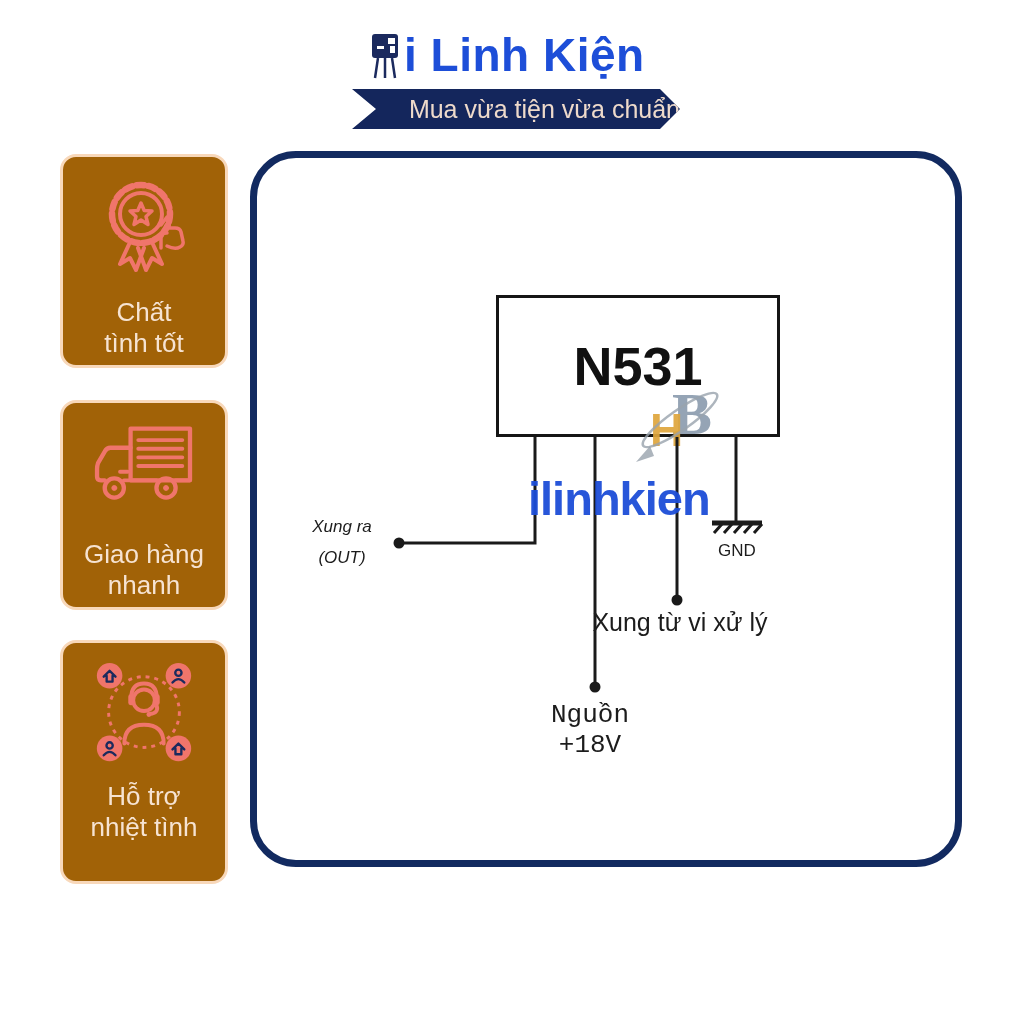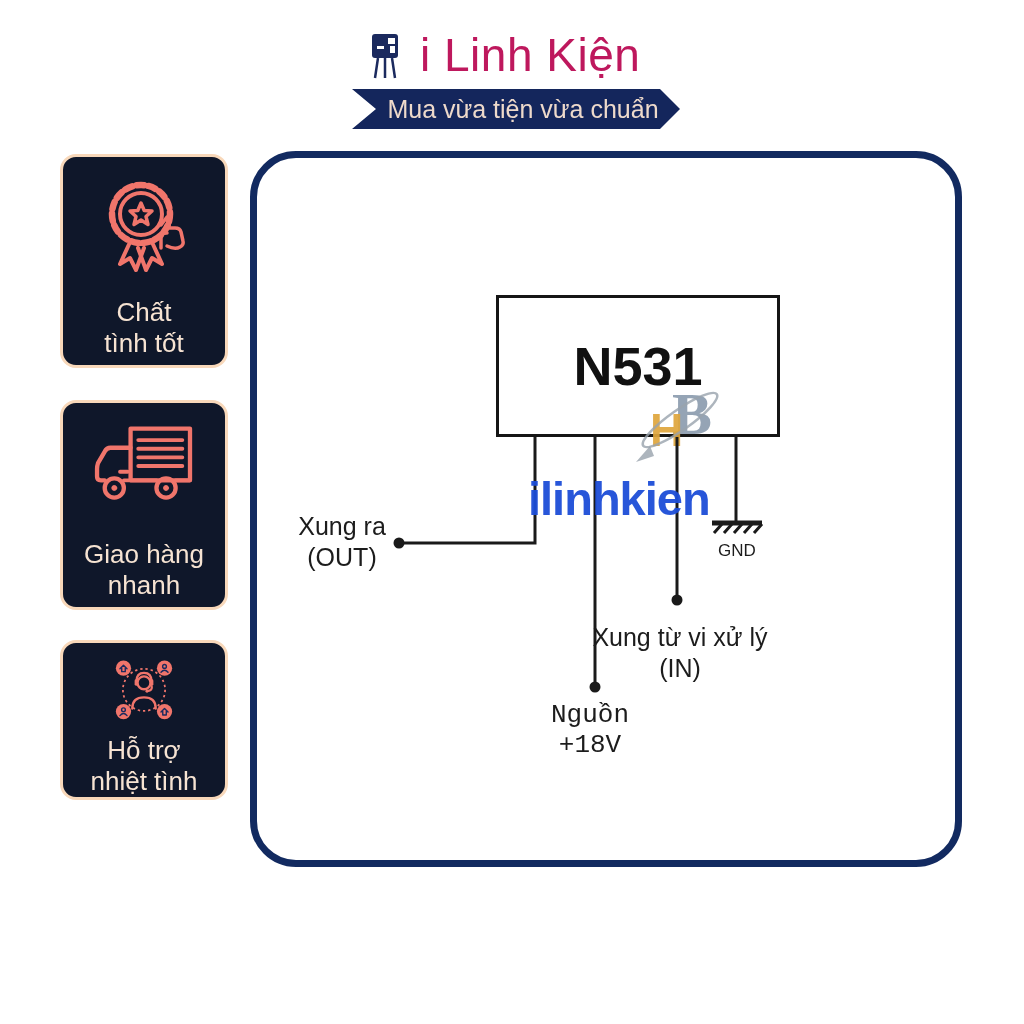--- a/index.html
+++ b/index.html
@@ -1,52 +1,52 @@
 <!DOCTYPE html>
 <html><head>
 <meta charset="utf-8">
 <style>
   html,body{margin:0;padding:0;background:#fff;}
   .stage{position:relative;width:1024px;height:1024px;background:#fff;overflow:hidden;
          font-family:"Liberation Sans",sans-serif;}
 
   
   .brand-icon{position:absolute;left:370px;top:32px;width:32px;height:48px;}
-  .brand-text{position:absolute;left:420px;top:28px;font-size:46px;font-weight:normal;
-              color:#be185d;letter-spacing:0.5px;white-space:nowrap;}
+  .brand-text{position:absolute;left:404px;top:28px;font-size:46px;font-weight:bold;
+              color:#1d4ed8;letter-spacing:0.5px;white-space:nowrap;}
   .banner{position:absolute;left:352px;top:89px;width:328px;height:40px;background:#14265c;
           clip-path:polygon(0 0, calc(100% - 20px) 0, 100% 50%, calc(100% - 20px) 100%, 0 100%, 24px 50%);
-          display:flex;align-items:center;justify-content:center;}
+          display:flex;align-items:center;justify-content:flex-end;}
   .banner span{color:#eedacb;font-size:25px;padding-left:14px;white-space:nowrap;}
 
   
-  .card{position:absolute;left:60px;width:168px;background:#0f172a;border:3px solid #f8d8ba;
+  .card{position:absolute;left:60px;width:168px;background:#a16207;border:3px solid #f8d8ba;
         border-radius:16px;box-sizing:border-box;display:flex;flex-direction:column;
         align-items:center;}
   .card-label{color:#f6e3d2;font-size:26px;line-height:31px;text-align:center;}
   .card1{top:154px;height:214px;}
   .card2{top:400px;height:210px;}
-  .card3{top:640px;height:160px;}
+  .card3{top:640px;height:244px;}
 
   
   .panel{position:absolute;left:250px;top:151px;width:712px;height:716px;background:#fff;
          border:7px solid #122a60;border-radius:46px;box-sizing:border-box;}
 
   .chip-box{position:absolute;left:496px;top:295px;width:284px;height:142px;
             border:3px solid #151515;box-sizing:border-box;display:flex;
             align-items:center;justify-content:center;}
   .chip-box div{font-size:54px;line-height:66px;color:#111;font-weight:bold;
                 font-family:"Liberation Sans",sans-serif;}
 
   .wires{position:absolute;left:0;top:0;width:1024px;height:1024px;pointer-events:none;}
 
   .dlabel{position:absolute;text-align:center;color:#1c1c1c;}
-  .lbl-out{left:286px;top:511px;width:112px;font-size:25px;line-height:31px;}
+  .lbl-out{left:286px;top:511px;width:112px;font-size:17px;line-height:31px;font-style:italic;}
   .lbl-gnd{left:708px;top:541px;width:58px;font-size:17px;}
-  .lbl-in{left:592px;top:622px;width:176px;font-size:25px;line-height:31px;}
+  .lbl-in{left:592px;top:607px;width:176px;font-size:25px;line-height:31px;}
   .lbl-pwr{left:516px;top:700px;width:148px;font-size:26px;font-family:Liberation Mono, monospace;}
 
   
   .wm-shop{position:absolute;left:528px;top:471px;font-size:47px;font-weight:bold;
            color:#1d4ed8;letter-spacing:-1px;opacity:0.95;white-space:nowrap;}
   .wm-hb{position:absolute;left:628px;top:372px;width:100px;height:100px;}
 </style>
 </head>
 <body>
 
@@ -155,19 +155,18 @@
     <circle cx="677" cy="600" r="5.5" fill="#1a1a1a"></circle>
   </svg>
 
   <div class="dlabel lbl-out">
     <div>Xung ra</div>
     <div>(OUT)</div>
   </div>
   <div class="dlabel lbl-gnd">GND</div>
   <div class="dlabel lbl-in">
     <div>Xung từ vi xử lý</div>
-    <div>(IN)</div>
   </div>
   <div class="dlabel lbl-pwr">Nguồn +18V</div>
 
   <div class="wm-shop">ilinhkien</div>
 
 </div>
 
 </body></html>

